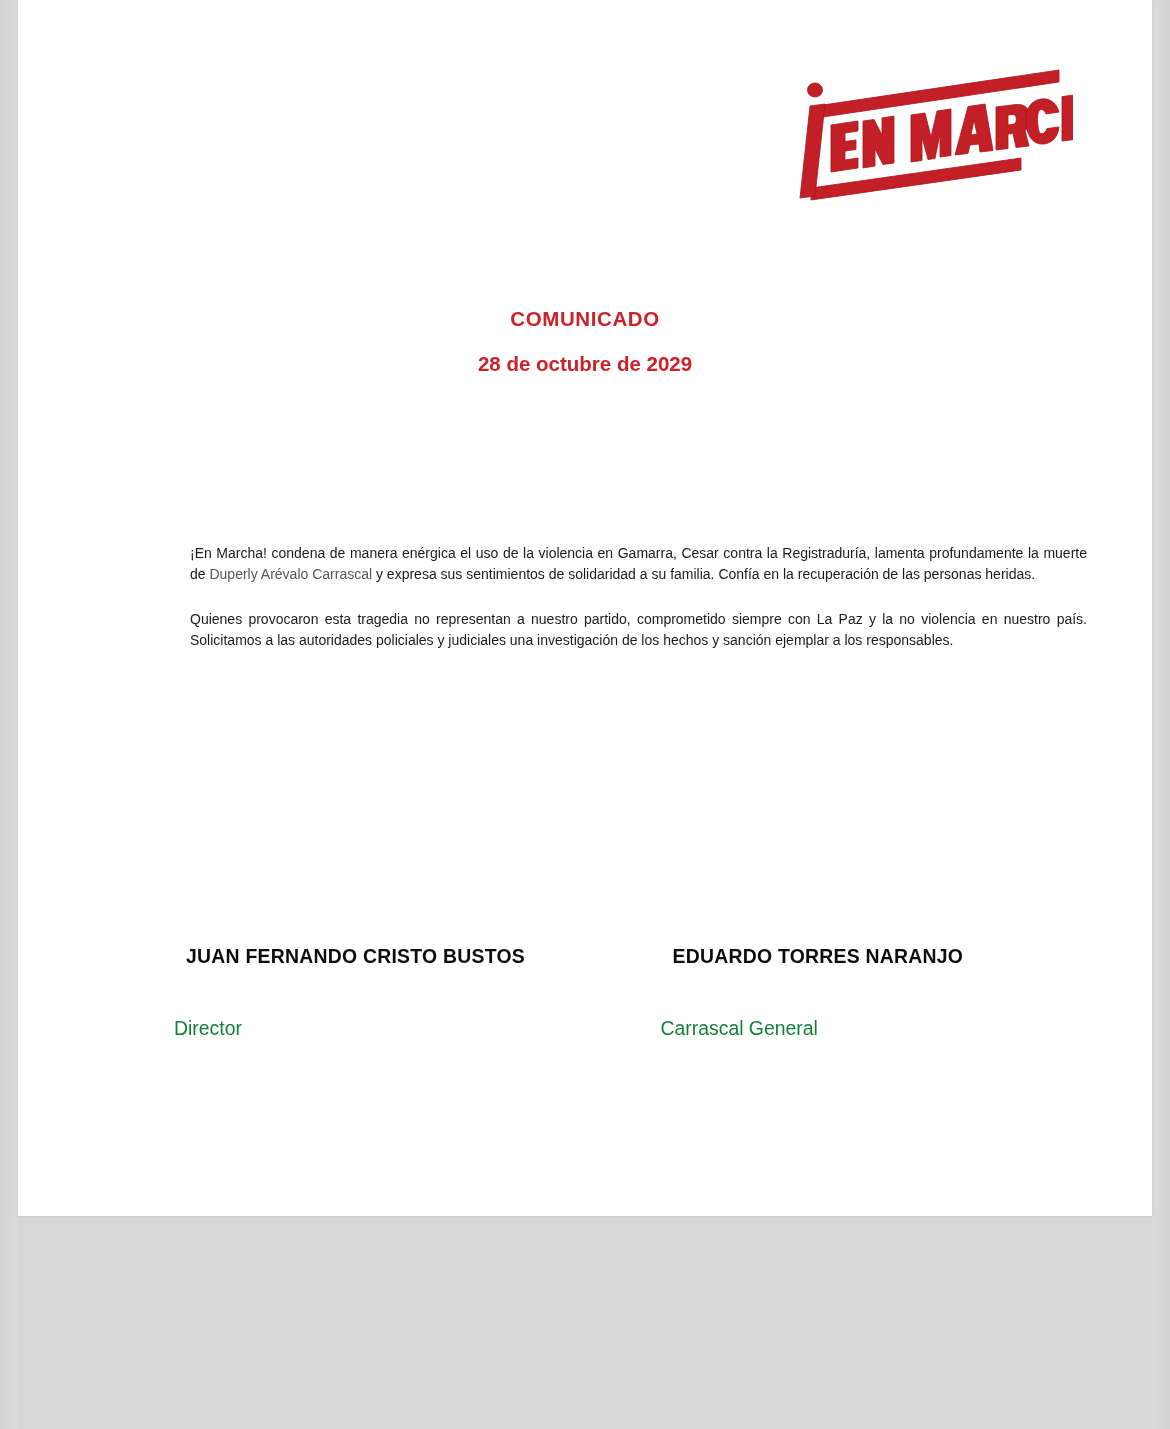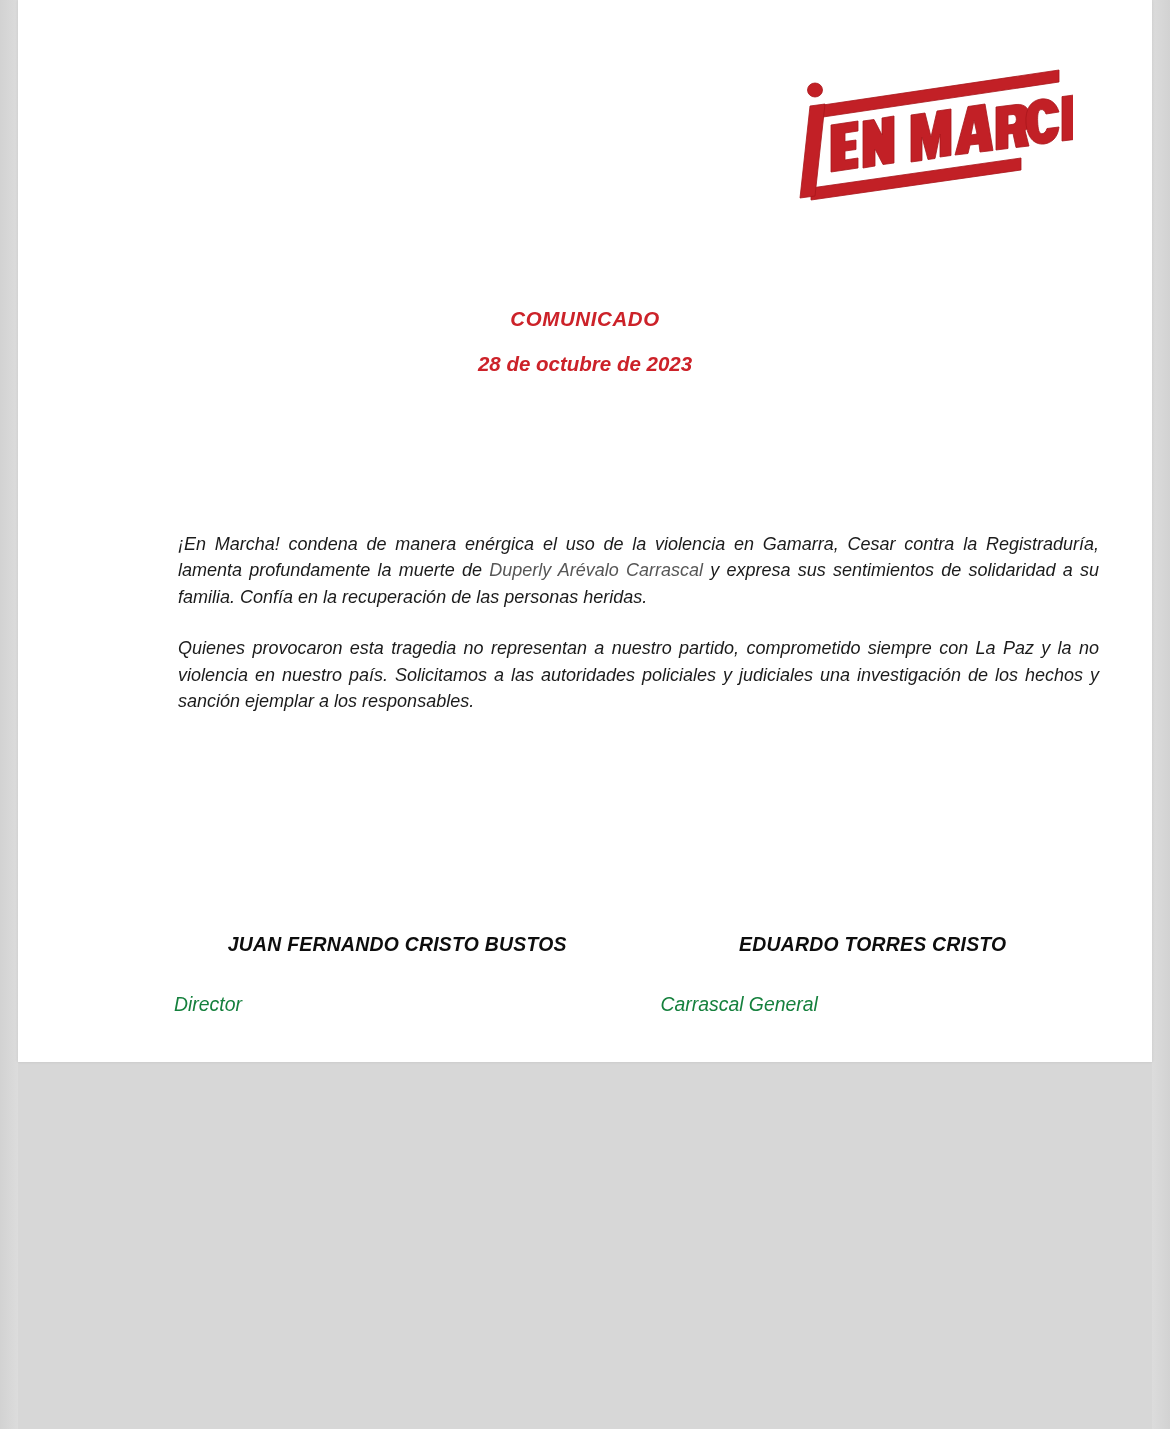--- a/index.html
+++ b/index.html
@@ -33,24 +33,23 @@
   .gutter.left  { left: 0; }
   .gutter.right {
     right: 0;
     background: linear-gradient(to left, #d2d2d2, #dcdcdc);
   }
   .page {
     position: absolute;
     left: 18px;
     top: 0;
     width: 1134px;
-    height: 1062px;
+    height: 1216px;
     background: #ffffff;
     box-shadow: 0 0 3px rgba(0,0,0,0.10);
-    font-style: italic;
   }
 
   
   .logo-wrap {
     position: absolute;
     left: 745px;
     top: 52px;
     width: 310px;
     height: 165px;
   }
@@ -83,25 +82,25 @@
   }
 
   
   .body-copy {
     position: absolute;
     left: 156px;
     top: 527px;
     width: 929px;
   }
   .para {
-    font-size: 18px;
+    font-size: 14px;
     line-height: 1.47;
     color: #1b1b1b;
     text-align: justify;
-    margin: 4px;
+    margin: 16px;
     -webkit-hyphens: none;
     hyphens: none;
   }
   .para + .para { margin-top: 25px; }
   .victim-name { color: #575757; }
 
   
   .signatures {
     position: absolute;
     left: 156px;
@@ -109,23 +108,22 @@
     width: 929px;
     display: flex;
   }
   .sig-col { width: 50%; padding-right: 18px; }
   .sig-col.second { padding-left: 22px; }
   .sig-name {
     font-size: 19.4px;
     font-weight: bold;
     letter-spacing: 0.25px;
     color: #0d0d0d;
-    margin: 0;
+    margin: 12px;
     white-space: nowrap;
-    text-align: center;
   }
   .sig-role {
     font-size: 19.4px;
     font-weight: normal;
     color: #15803d;
     margin: 0;
     padding-top: 37px;
   }
 </style>
 </head>
@@ -173,37 +171,37 @@
                    M348,65 L351,50 L354,64 Z"></path>
 
           <polygon points="376,79 388,77.5 392,32 379,34"></polygon>
           <ellipse cx="382" cy="93" rx="7" ry="6.5"></ellipse>
         </g>
       </svg>
     </div>
 
     <div class="headings">
       <p class="heading-title">COMUNICADO</p>
-      <p class="heading-date">28 de octubre de 2023</p>
+      <p class="heading-date">28 de octubre de 2029</p>
     </div>
 
     <div class="body-copy">
 
       <p class="para"><span>¡En Marcha! condena de manera enérgica el uso de la violencia en Gamarra, Cesar contra la Registraduría, lamenta profundamente la muerte de </span><span class="victim-name">Duperly Arévalo Carrascal</span><span> y expresa sus sentimientos de solidaridad a su familia. Confía en la recuperación de las personas heridas.</span></p>
 
       <p class="para">Quienes provocaron esta tragedia no representan a nuestro partido, comprometido siempre con La Paz y la no violencia en nuestro país. Solicitamos a las autoridades policiales y judiciales una investigación de los hechos y sanción ejemplar a los responsables.</p>
     </div>
 
     <div class="signatures">
 
       <div class="sig-col first">
         <p class="sig-name">JUAN FERNANDO CRISTO BUSTOS</p>
         <p class="sig-role">Director</p>
       </div>
 
       <div class="sig-col second">
-        <p class="sig-name">EDUARDO TORRES CRISTO</p>
+        <p class="sig-name">EDUARDO TORRES NARANJO</p>
         <p class="sig-role">Carrascal General</p>
       </div>
     </div>
 
   </div>
 </div>
 
 </body></html>

